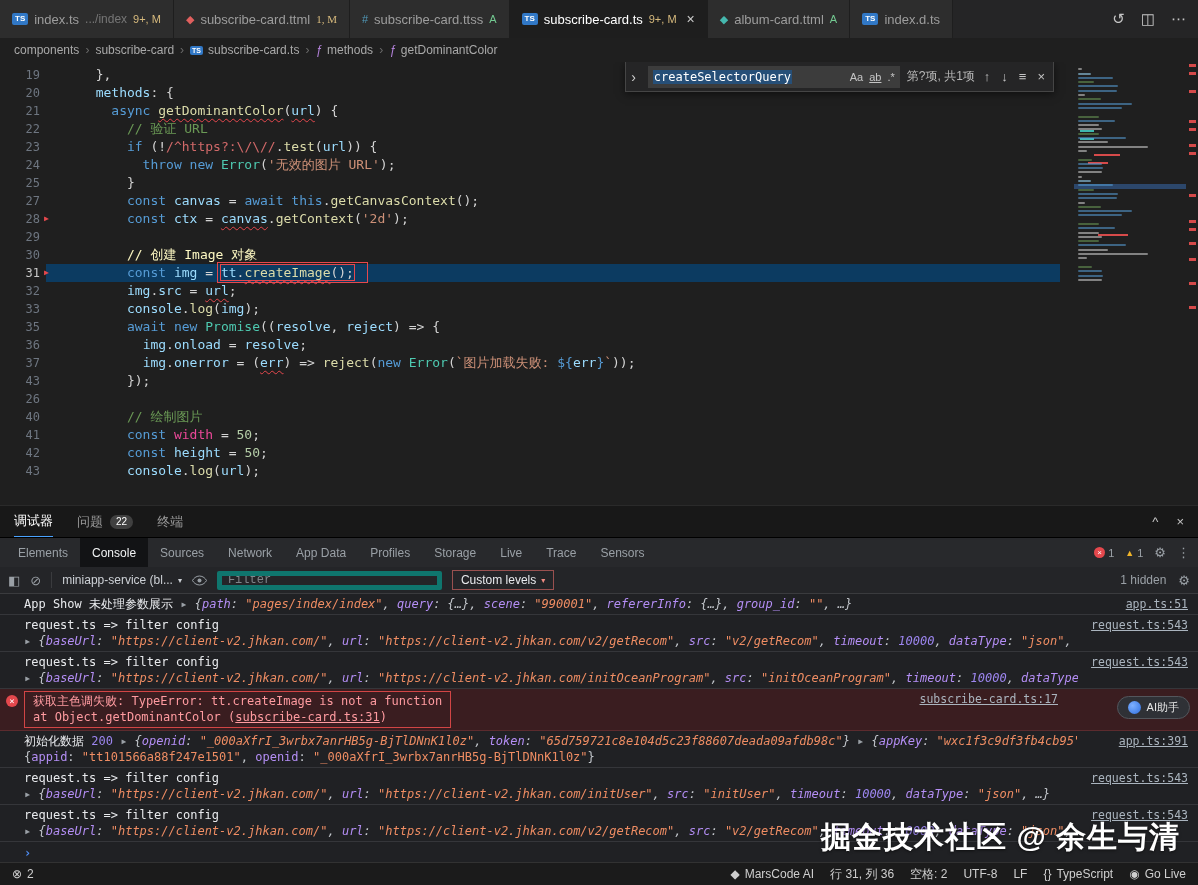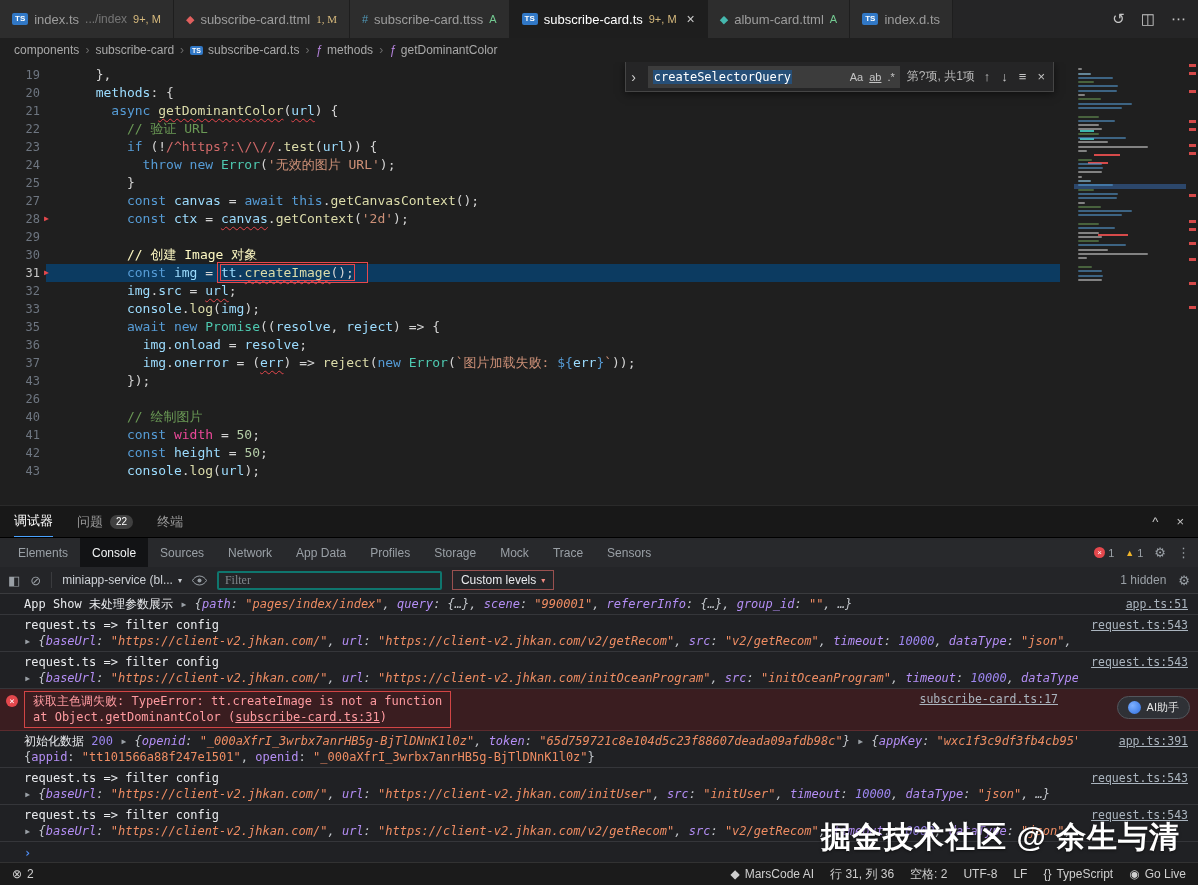--- a/index.html
+++ b/index.html
@@ -73,21 +73,21 @@
 .reddot{display:inline-block;width:11px;height:11px;border-radius:50%;background:#e5484d;color:#fff;font-size:8px;text-align:center;line-height:11px}
 .warntri{color:#f0b429;font-size:9px}
 .dico{font-size:13px;cursor:pointer}
 
 
 .ctoolbar{height:27px;background:#242528;display:flex;align-items:center;gap:10px;padding:0 8px;border-bottom:1px solid #3a3b3e;flex:none;font-size:12px;color:#9aa0a6}
 .tb-ico{font-size:13px;cursor:pointer;display:flex;align-items:center}
 .tb-sep{width:1px;height:16px;background:#3a3b3e}
 .tb-select{display:flex;gap:5px;color:#cdd1d6;align-items:center;cursor:pointer}
 .caret{font-size:8px}
-.filter{width:225px;height:19px;background:transparent;border:2px solid #0f766e;color:#ef4444;font-size:12px;padding:0 6px;border-radius:2px;font-family:Liberation Serif, serif}
+.filter{width:225px;height:19px;background:transparent;border:5px solid #0f766e;color:#ef4444;font-size:12px;padding:0 6px;border-radius:2px;font-family:Liberation Mono, monospace}
 .filter::placeholder{color:#80868b}
 .levels{display:flex;align-items:center;gap:5px;border:1px solid #99504f;padding:2px 8px;color:#e8eaed;cursor:pointer}
 .levels .caret{color:#f28b82}
 .tb-right{margin-left:auto;display:flex;align-items:center;gap:12px}
 
 
 .cloglist{flex:1;overflow:hidden;background:#202124;font-family:"DejaVu Sans Mono",monospace;font-size:12px;position:relative}
 .crow{position:relative;border-bottom:1px solid #35363a;padding:2px 120px 2px 24px;min-height:16px}
 .cline{line-height:16px;white-space:nowrap;overflow:hidden}
 .clink{position:absolute;right:10px;top:3px;color:#aab4be;text-decoration:underline;font-size:11.5px;cursor:pointer}
@@ -316,21 +316,21 @@
 
   <div class="devtabs">
     <div class="dtabs" style="display:flex">
         <div class="dtab">Elements</div>
         <div class="dtab active">Console</div>
         <div class="dtab">Sources</div>
         <div class="dtab">Network</div>
         <div class="dtab">App Data</div>
         <div class="dtab">Profiles</div>
         <div class="dtab">Storage</div>
-        <div class="dtab">Mock</div>
+        <div class="dtab">Live</div>
         <div class="dtab">Trace</div>
         <div class="dtab">Sensors</div>
       </div>
     <div class="dticons">
       <span class="cnt">
           <span class="reddot">×</span>
           <span>1</span>
         </span>
       <span class="cnt">
           <span class="warntri">▲</span>

